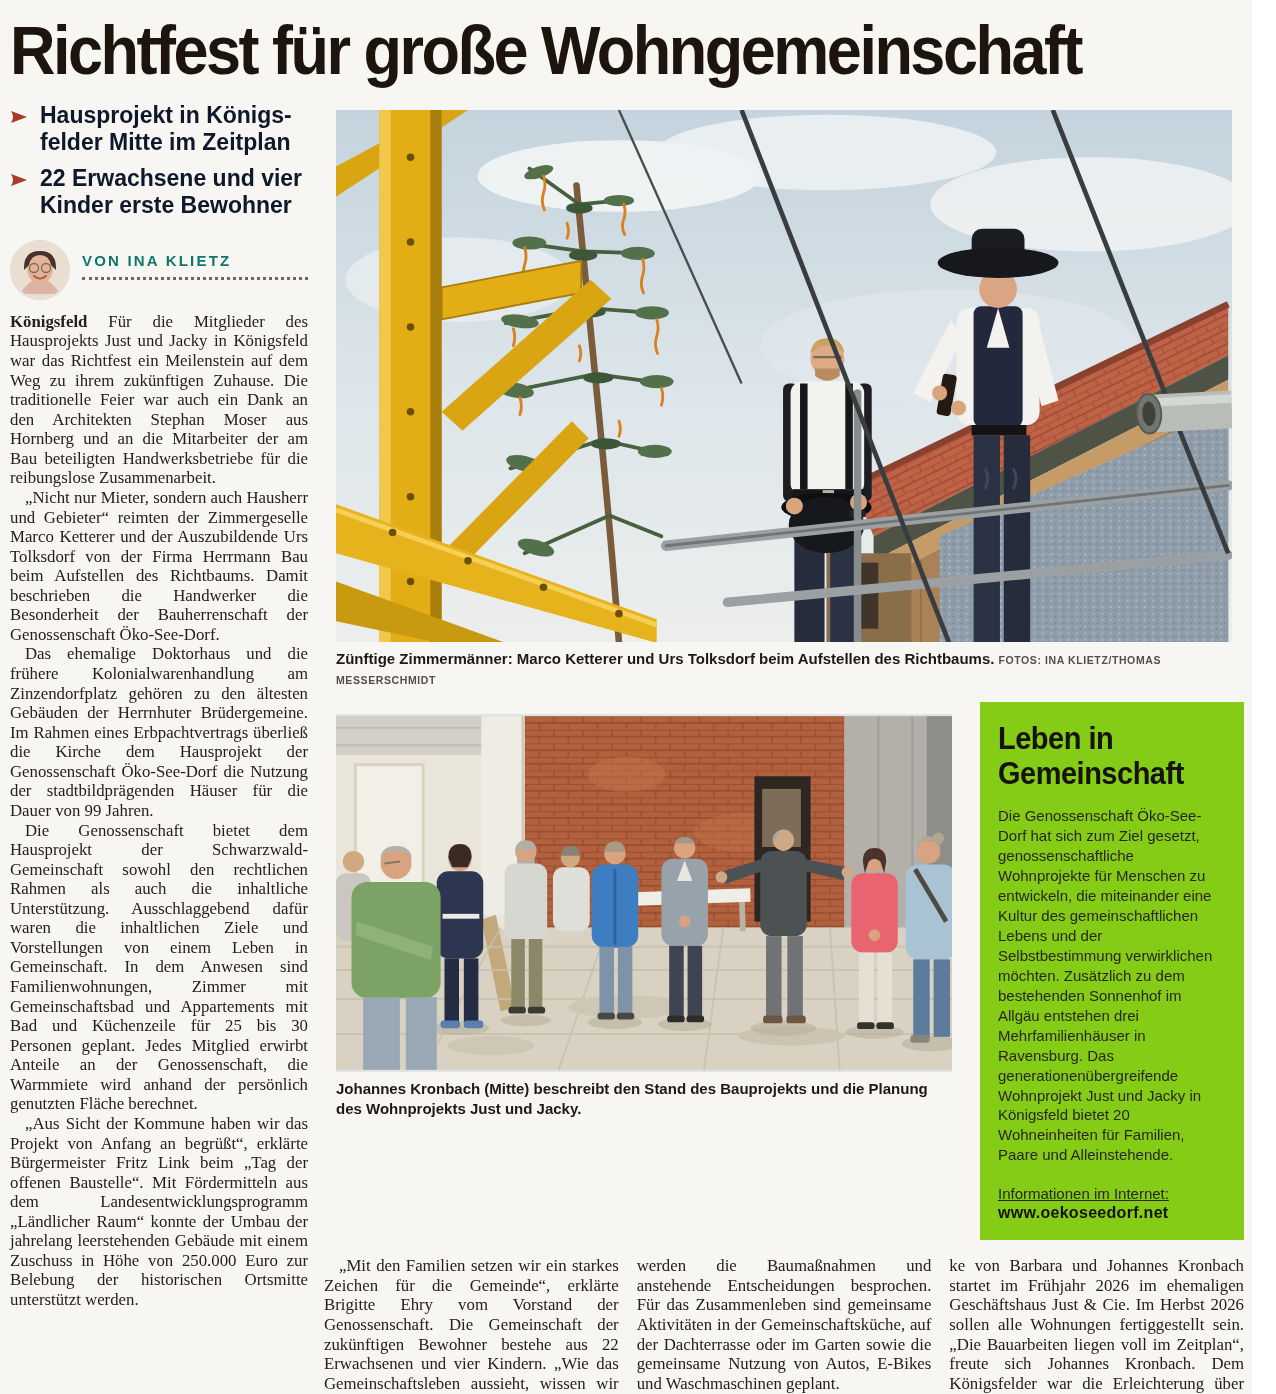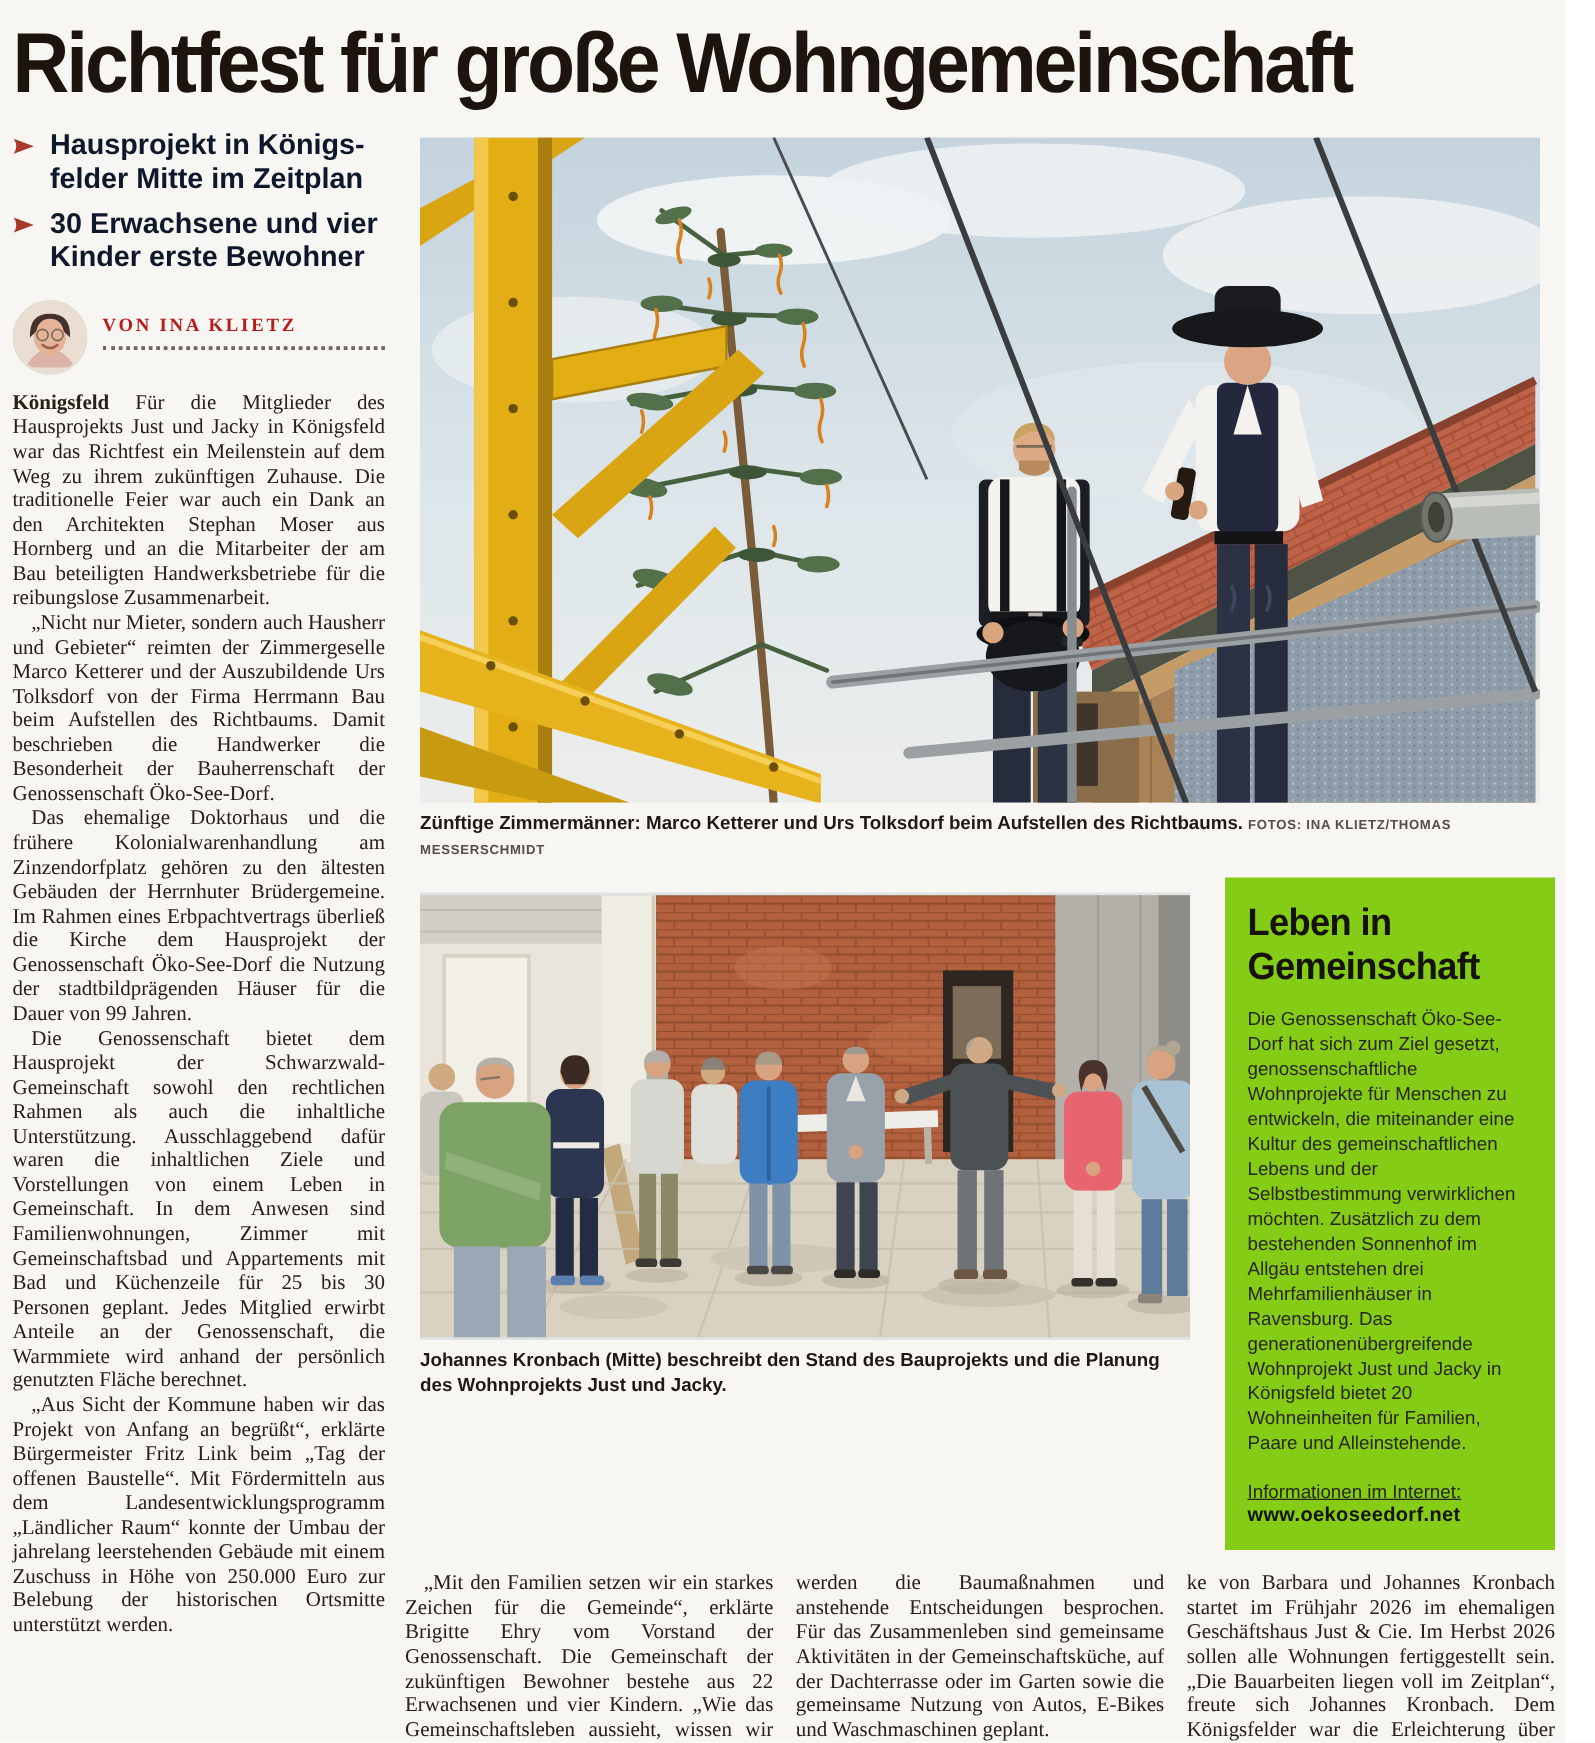--- a/index.html
+++ b/index.html
@@ -17,22 +17,22 @@
 
   .teasers{display:flex;flex-direction:column;gap:8px;margin:4px 0 20px 0;}
   .teaser{display:flex;gap:10px;font-family:"Liberation Sans",sans-serif;font-weight:700;
           font-size:23px;line-height:1.2;color:#0f172a;}
   .arrow-icon{flex:none;margin-top:4px;}
 
   .byline{display:flex;align-items:flex-start;gap:12px;margin:0 0 12px 0;}
   .avatar{width:56px;height:56px;border-radius:50%;overflow:hidden;flex:none;
           border:2px solid #e4ded3;background:#efe7de;}
   .byline-right{flex:1;padding-top:12px;}
-  .author{font-family:Liberation Serif, serif;font-size:15px;font-weight:700;
-          letter-spacing:2.2px;color:#b91c1c;}
+  .author{font-family:Liberation Sans, sans-serif;font-size:15px;font-weight:700;
+          letter-spacing:2.2px;color:#0f766e;}
   .byline-rule{margin-top:7px;border-top:3px dotted #6b665e;height:0;}
 
   .body-text{text-align:justify;font-size:16.8px;line-height:1.165;}
   .body-text p{margin:0;}
   .body-text p + p{text-indent:15px;}
   .lead{font-weight:700;}
 
   figure{margin:12px;}
   svg.photo{display:block;background:#dfe3e4;}
 
@@ -77,21 +77,21 @@
                 </svg>
             </span>
             <span>Hausprojekt in Königs­felder Mitte im Zeitplan</span>
           </div>
           <div class="teaser">
             <span class="arrow-icon">
               <svg width="20" height="20" viewBox="0 0 20 20">
                   <path d="M1 4 L17 10 L1 16 Q5 10 1 4 Z" fill="#a8392b"></path>
                 </svg>
             </span>
-            <span>30 Erwachsene und vier Kinder erste Bewohner</span>
+            <span>22 Erwachsene und vier Kinder erste Bewohner</span>
           </div>
         </div>
 
         <div class="byline">
           <span class="avatar">
             <svg width="56" height="56" viewBox="0 0 56 56">
               <circle cx="28" cy="28" r="28" fill="#e9ded1"></circle>
               <path d="M8 52 Q17 37 28 37 Q39 37 48 52 Z" fill="#dcb3a6"></path>
               <ellipse cx="28" cy="27" rx="13" ry="15" fill="#e5b397"></ellipse>
               <path d="M12 28 Q11 9 28 9 Q45 9 44 28 L39 23 Q37 13 28 13 Q19 13 17 23 Z" fill="#46322a"></path>

